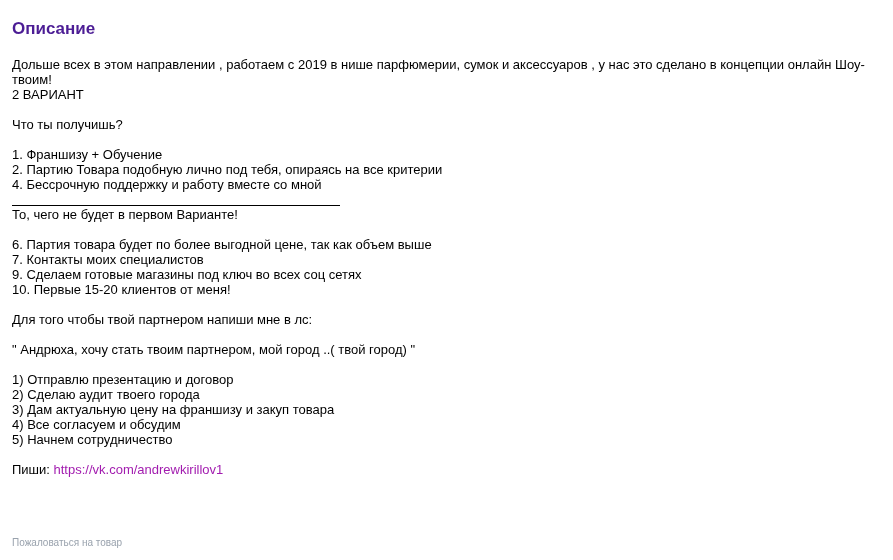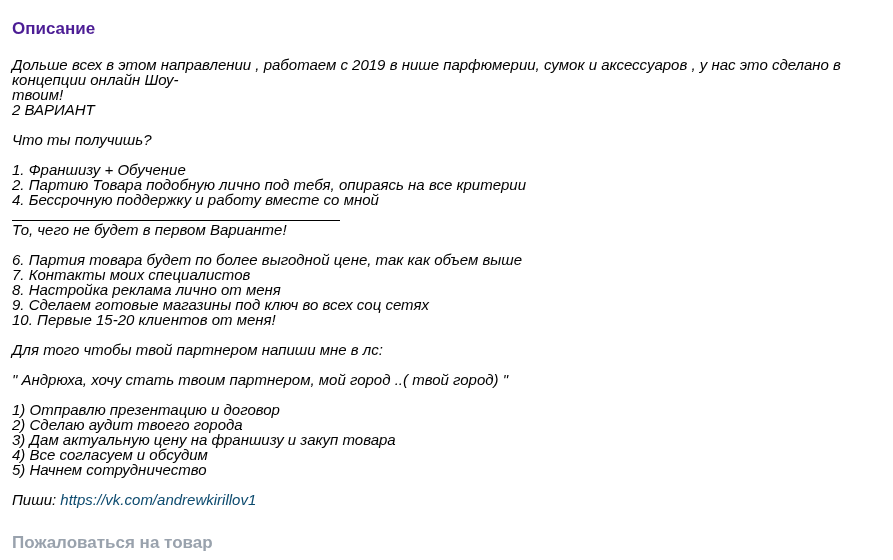--- a/index.html
+++ b/index.html
@@ -26,24 +26,23 @@
       font-weight: bold;
       color: #4c1d95;
       margin: 0;
       line-height: 20px;
     }
     .desc {
       position: absolute;
       left: 12px;
       top: 57px;
       width: 870px;
-      font-size: 15px;
+      font-size: 13px;
       line-height: 15px;
       color: #000000;
-      font-style: italic;
     }
     .line {
       display: block;
       white-space: pre-wrap;
       min-height: 15px;
     }
     .gap { height: 15px; }
     .divider {
       display: block;
       width: 328px;
@@ -52,30 +51,30 @@
     }
     .divider::after {
       content: "";
       position: absolute;
       left: 0;
       right: 0;
       bottom: 1px;
       border-bottom: 1px solid #000;
     }
     .link {
-      color: #0c4a6e;
+      color: #a21caf;
       text-decoration: none;
       cursor: pointer;
     }
     .report {
       position: absolute;
       left: 12px;
       top: 535px;
-      font-size: 17px;
-      font-weight: bold;
+      font-size: 10px;
+      font-weight: normal;
       color: #99a2ad;
       cursor: pointer;
       line-height: 15px;
     }
   </style>
 </head>
 <body>
 
 <div class="wrap">
   <h2 class="title">Описание</h2>
@@ -91,21 +90,20 @@
     <span class="line">1. Франшизу + Обучение</span>
     <span class="line">2. Партию Товара подобную лично под тебя, опираясь на все критерии</span>
     <span class="line">4. Бессрочную поддержку и работу вместе со мной</span>
 
     <span class="divider"></span>
     <span class="line">То, чего не будет в первом Варианте!</span>
     <span class="line gap"></span>
 
     <span class="line">6. Партия товара будет по более выгодной цене, так как объем выше</span>
     <span class="line">7. Контакты моих специалистов</span>
-    <span class="line">8. Настройка реклама лично от меня</span>
     <span class="line">9. Сделаем готовые магазины под ключ во всех соц сетях</span>
     <span class="line">10. Первые 15-20 клиентов от меня!</span>
     <span class="line gap"></span>
 
     <span class="line">Для того чтобы твой партнером напиши мне в лс:</span>
     <span class="line gap"></span>
     <span class="line">" Андрюха, хочу стать твоим партнером, мой город ..( твой город) "</span>
     <span class="line gap"></span>
 
     <span class="line">1) Отправлю презентацию и договор</span>

